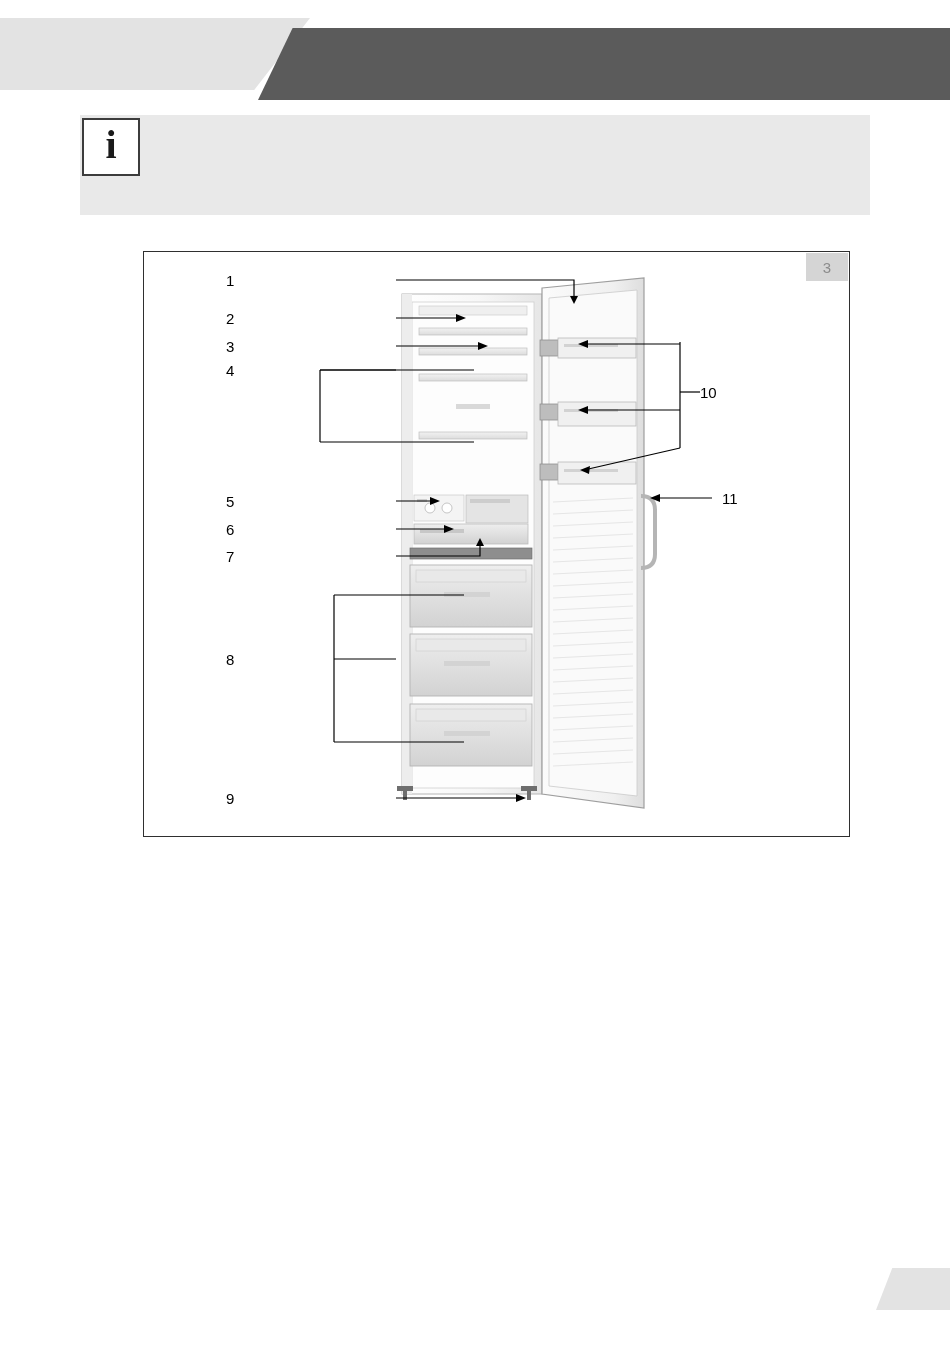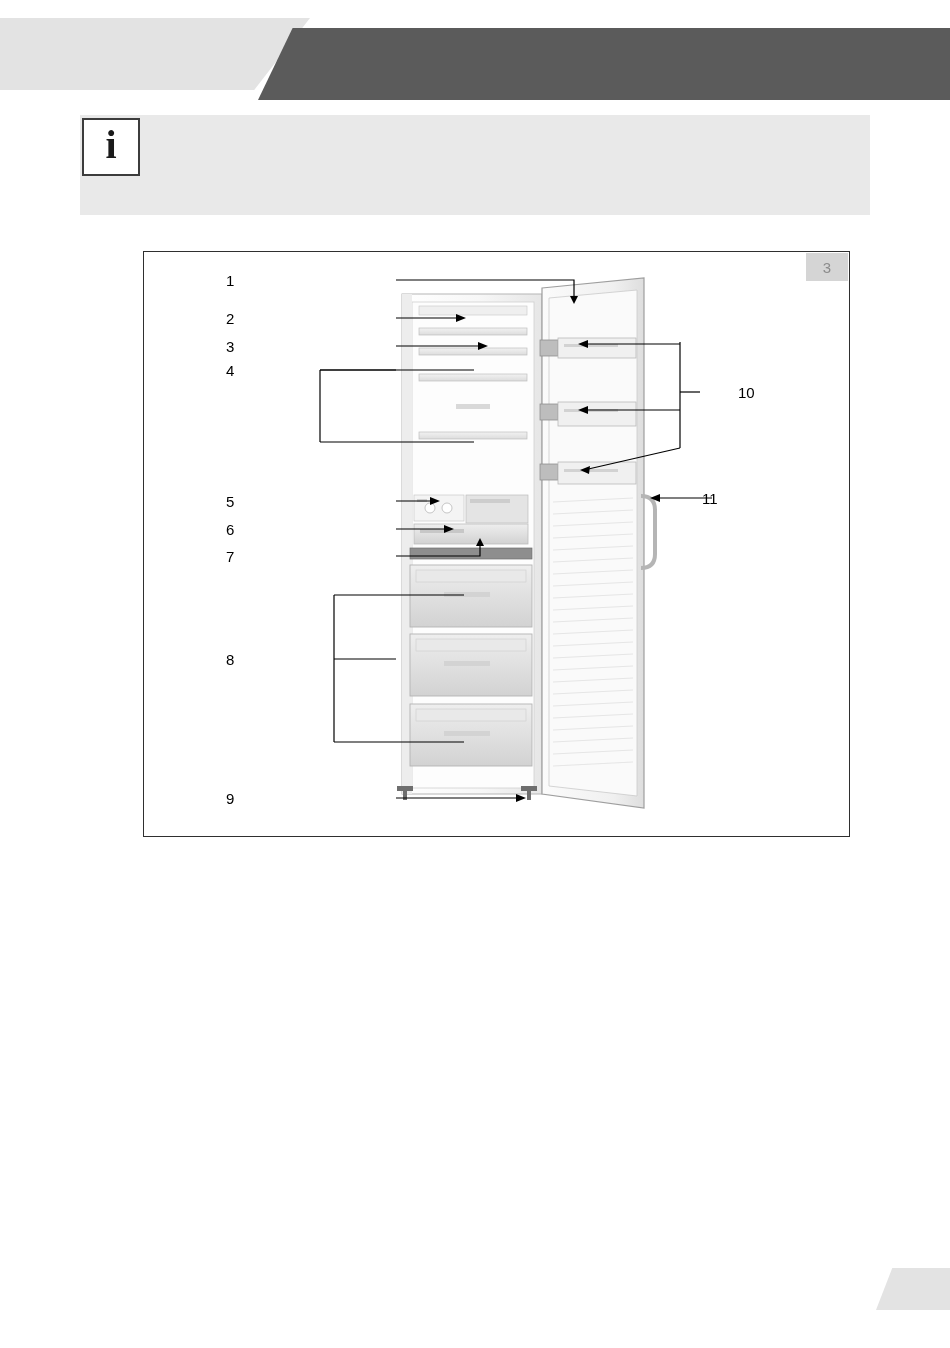--- a/index.html
+++ b/index.html
@@ -330,18 +330,18 @@
 
     <span class="lbl" style="left:82px;  top:20px;">1</span>
     <span class="lbl" style="left:82px;  top:58px;">2</span>
     <span class="lbl" style="left:82px;  top:86px;">3</span>
     <span class="lbl" style="left:82px;  top:110px;">4</span>
     <span class="lbl" style="left:82px;  top:241px;">5</span>
     <span class="lbl" style="left:82px;  top:269px;">6</span>
     <span class="lbl" style="left:82px;  top:296px;">7</span>
     <span class="lbl" style="left:82px;  top:399px;">8</span>
     <span class="lbl" style="left:82px;  top:538px;">9</span>
-    <span class="lbl" style="left:594px; top:132px;">10</span>
-    <span class="lbl" style="left:558px; top:238px;">11</span>
+    <span class="lbl" style="left:556px; top:132px;">10</span>
+    <span class="lbl" style="left:578px; top:238px;">11</span>
   </div>
 </div>
 
 <div class="page-corner"></div>
 
 </body></html>

